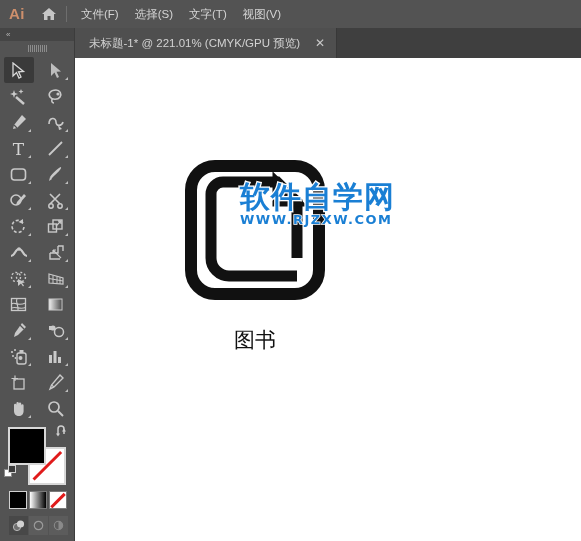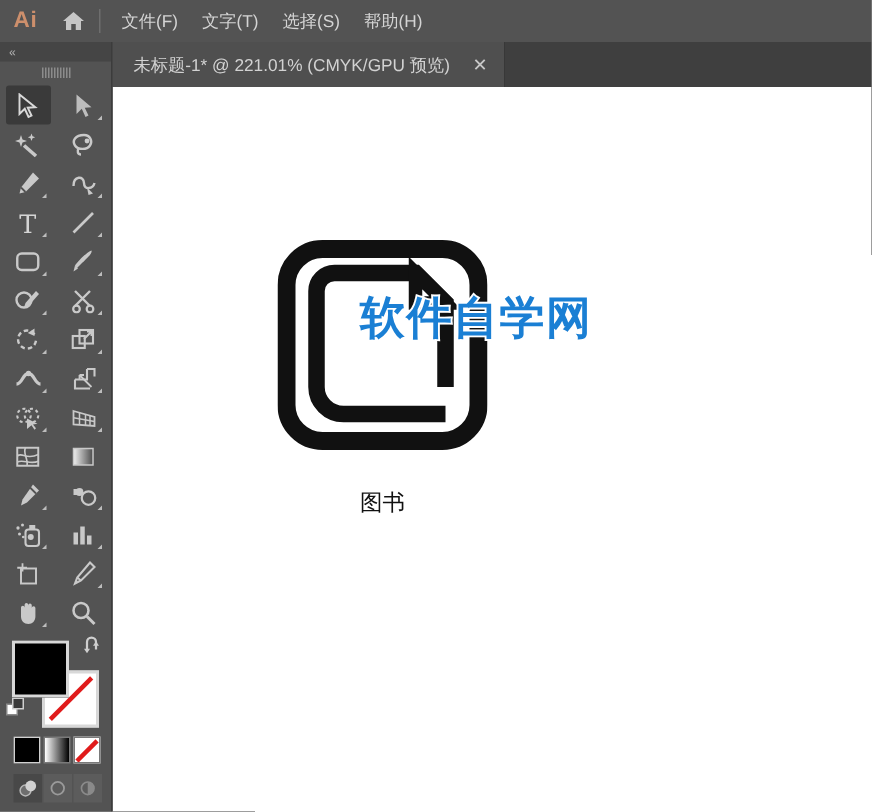--- a/index.html
+++ b/index.html
@@ -55,27 +55,27 @@
 
   
   .canvas {
     position: absolute; left: 75px; top: 58px;
     width: 506px; height: 483px; background: #ffffff;
     overflow: hidden;
   }
   .artwork { position: absolute; left: 110px; top: 102px; }
   .art-label {
     position: absolute; left: 110px; top: 268px; width: 140px;
-    text-align: center; color: #111; font-size: 15px;
+    text-align: center; color: #111; font-size: 21px;
     font-family: "DejaVu Sans", sans-serif;
   }
 
   
   .watermark {
-    position: absolute; left: 165px; top: 140px;
+    position: absolute; left: 165px; top: 124px;
     pointer-events: none; user-select: none;
   }
   .wm-cn {
     font-size: 30px; font-weight: 700; letter-spacing: 1px;
     color: #1a7fd4;
     -webkit-text-stroke: 2.5px #ffffff;
     paint-order: stroke fill;
     font-family: "DejaVu Sans", sans-serif;
     line-height: 1;
   }
@@ -171,23 +171,23 @@
   <div class="menubar">
     <div class="ai-logo">Ai</div>
     <div class="home-icon">
       <svg width="16" height="14" viewBox="0 0 16 14">
         <path d="M8 1 L15 7 L13 7 L13 13 L9.5 13 L9.5 9 L6.5 9 L6.5 13 L3 13 L3 7 L1 7 Z" fill="#c6c6c6"></path>
       </svg>
     </div>
     <div class="menu-sep"></div>
     <div class="menu-items">
       <div class="menu-item">文件(F)</div>
+      <div class="menu-item">选择(S)</div>
       <div class="menu-item">文字(T)</div>
-      <div class="menu-item">选择(S)</div>
-      <div class="menu-item">帮助(H)</div>
+      <div class="menu-item">视图(V)</div>
     </div>
   </div>
 
   <div class="tabbar">
     <div class="doc-tab">
       <span class="doc-tab-title">未标题-1* @ 221.01% (CMYK/GPU 预览)</span>
       <span class="doc-tab-close">✕</span>
     </div>
   </div>
 
@@ -204,20 +204,21 @@
         <path d="M26 98 A18 18 0 0 0 44 116 H112" fill="none" stroke="#111111" stroke-width="11" stroke-linecap="butt"></path>
 
         <path d="M92 22 L92 42 L112 42 Z" fill="#ffffff" stroke="#111111" stroke-width="9"></path>
       </svg>
     </div>
 
     <div class="art-label">图书</div>
 
     <div class="watermark">
       <div class="wm-cn">软件自学网</div>
+      <div class="wm-en">WWW.RJZXW.COM</div>
     </div>
   </div>
 
   <div class="toolpanel">
 
     <div class="tp-header">
       <span class="tp-collapse">«</span>
     </div>
     <div class="tp-grip">
       <i></i>

